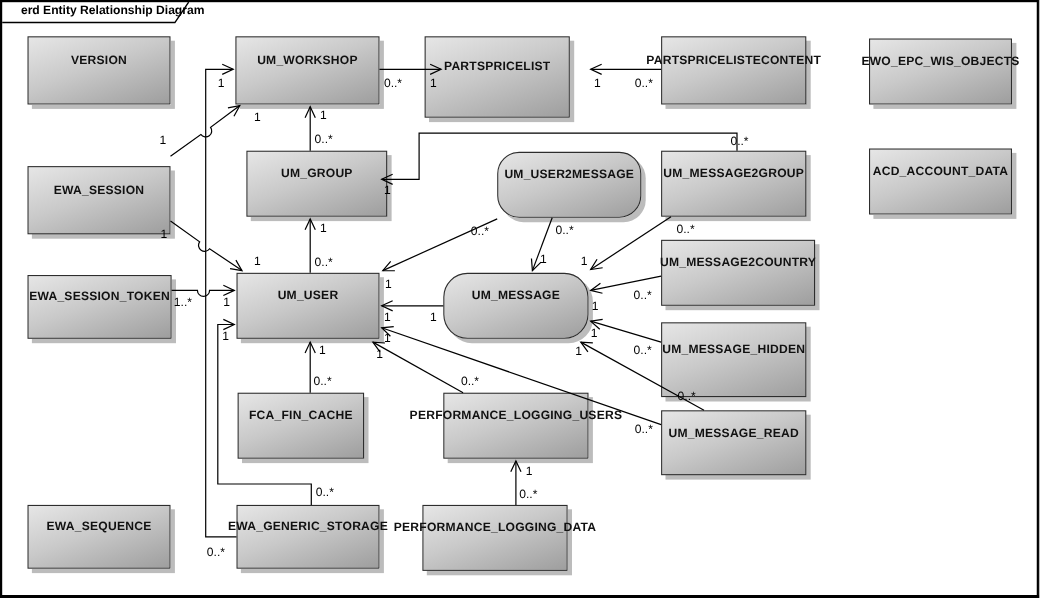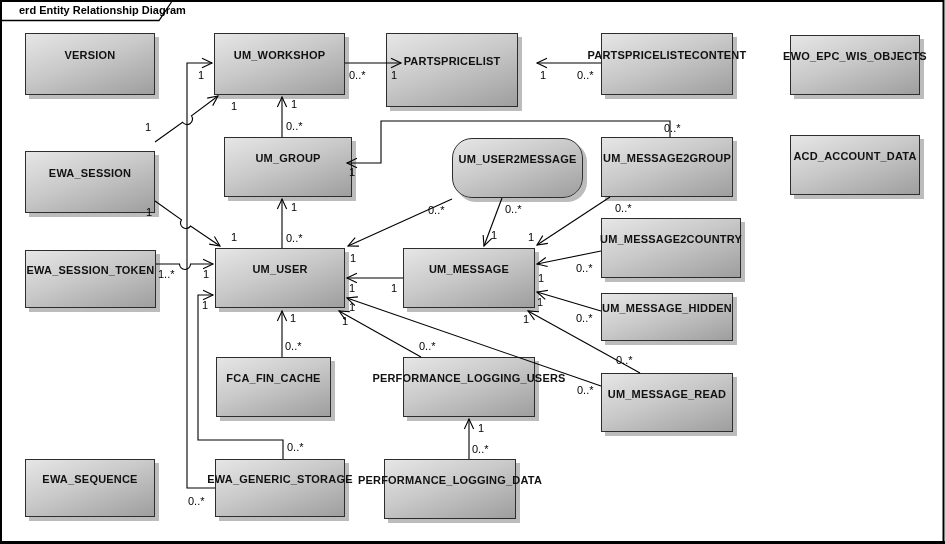--- a/index.html
+++ b/index.html
@@ -69,27 +69,27 @@
       </div>
       <div class="entity" style="left: 790px; top: 135px; width: 130px; height: 60px;">
         <span>ACD_ACCOUNT_DATA</span>
       </div>
       <div class="entity" style="left: 25px; top: 250px; width: 131px; height: 58px;">
         <span>EWA_SESSION_TOKEN</span>
       </div>
       <div class="entity" style="left: 215px; top: 248px; width: 130px; height: 60px;">
         <span>UM_USER</span>
       </div>
-      <div class="entity" style="left: 403px; top: 248px; width: 132px; height: 60px;">
+      <div class="entity" style="left: 403px; top: 248px; width: 132px; height: 60px; border-radius: 22px;">
         <span>UM_MESSAGE</span>
       </div>
       <div class="entity" style="left: 601px; top: 218px; width: 140px; height: 60px;">
         <span>UM_MESSAGE2COUNTRY</span>
       </div>
-      <div class="entity" style="left: 601px; top: 293px; width: 132px; height: 48px;">
+      <div class="entity" style="left: 601px; top: 293px; width: 132px; height: 68px;">
         <span>UM_MESSAGE_HIDDEN</span>
       </div>
       <div class="entity" style="left: 216px; top: 357px; width: 115px; height: 60px;">
         <span>FCA_FIN_CACHE</span>
       </div>
       <div class="entity" style="left: 403px; top: 357px; width: 132px; height: 60px;">
         <span>PERFORMANCE_LOGGING_USERS</span>
       </div>
       <div class="entity" style="left: 601px; top: 373px; width: 132px; height: 59px;">
         <span>UM_MESSAGE_READ</span>

